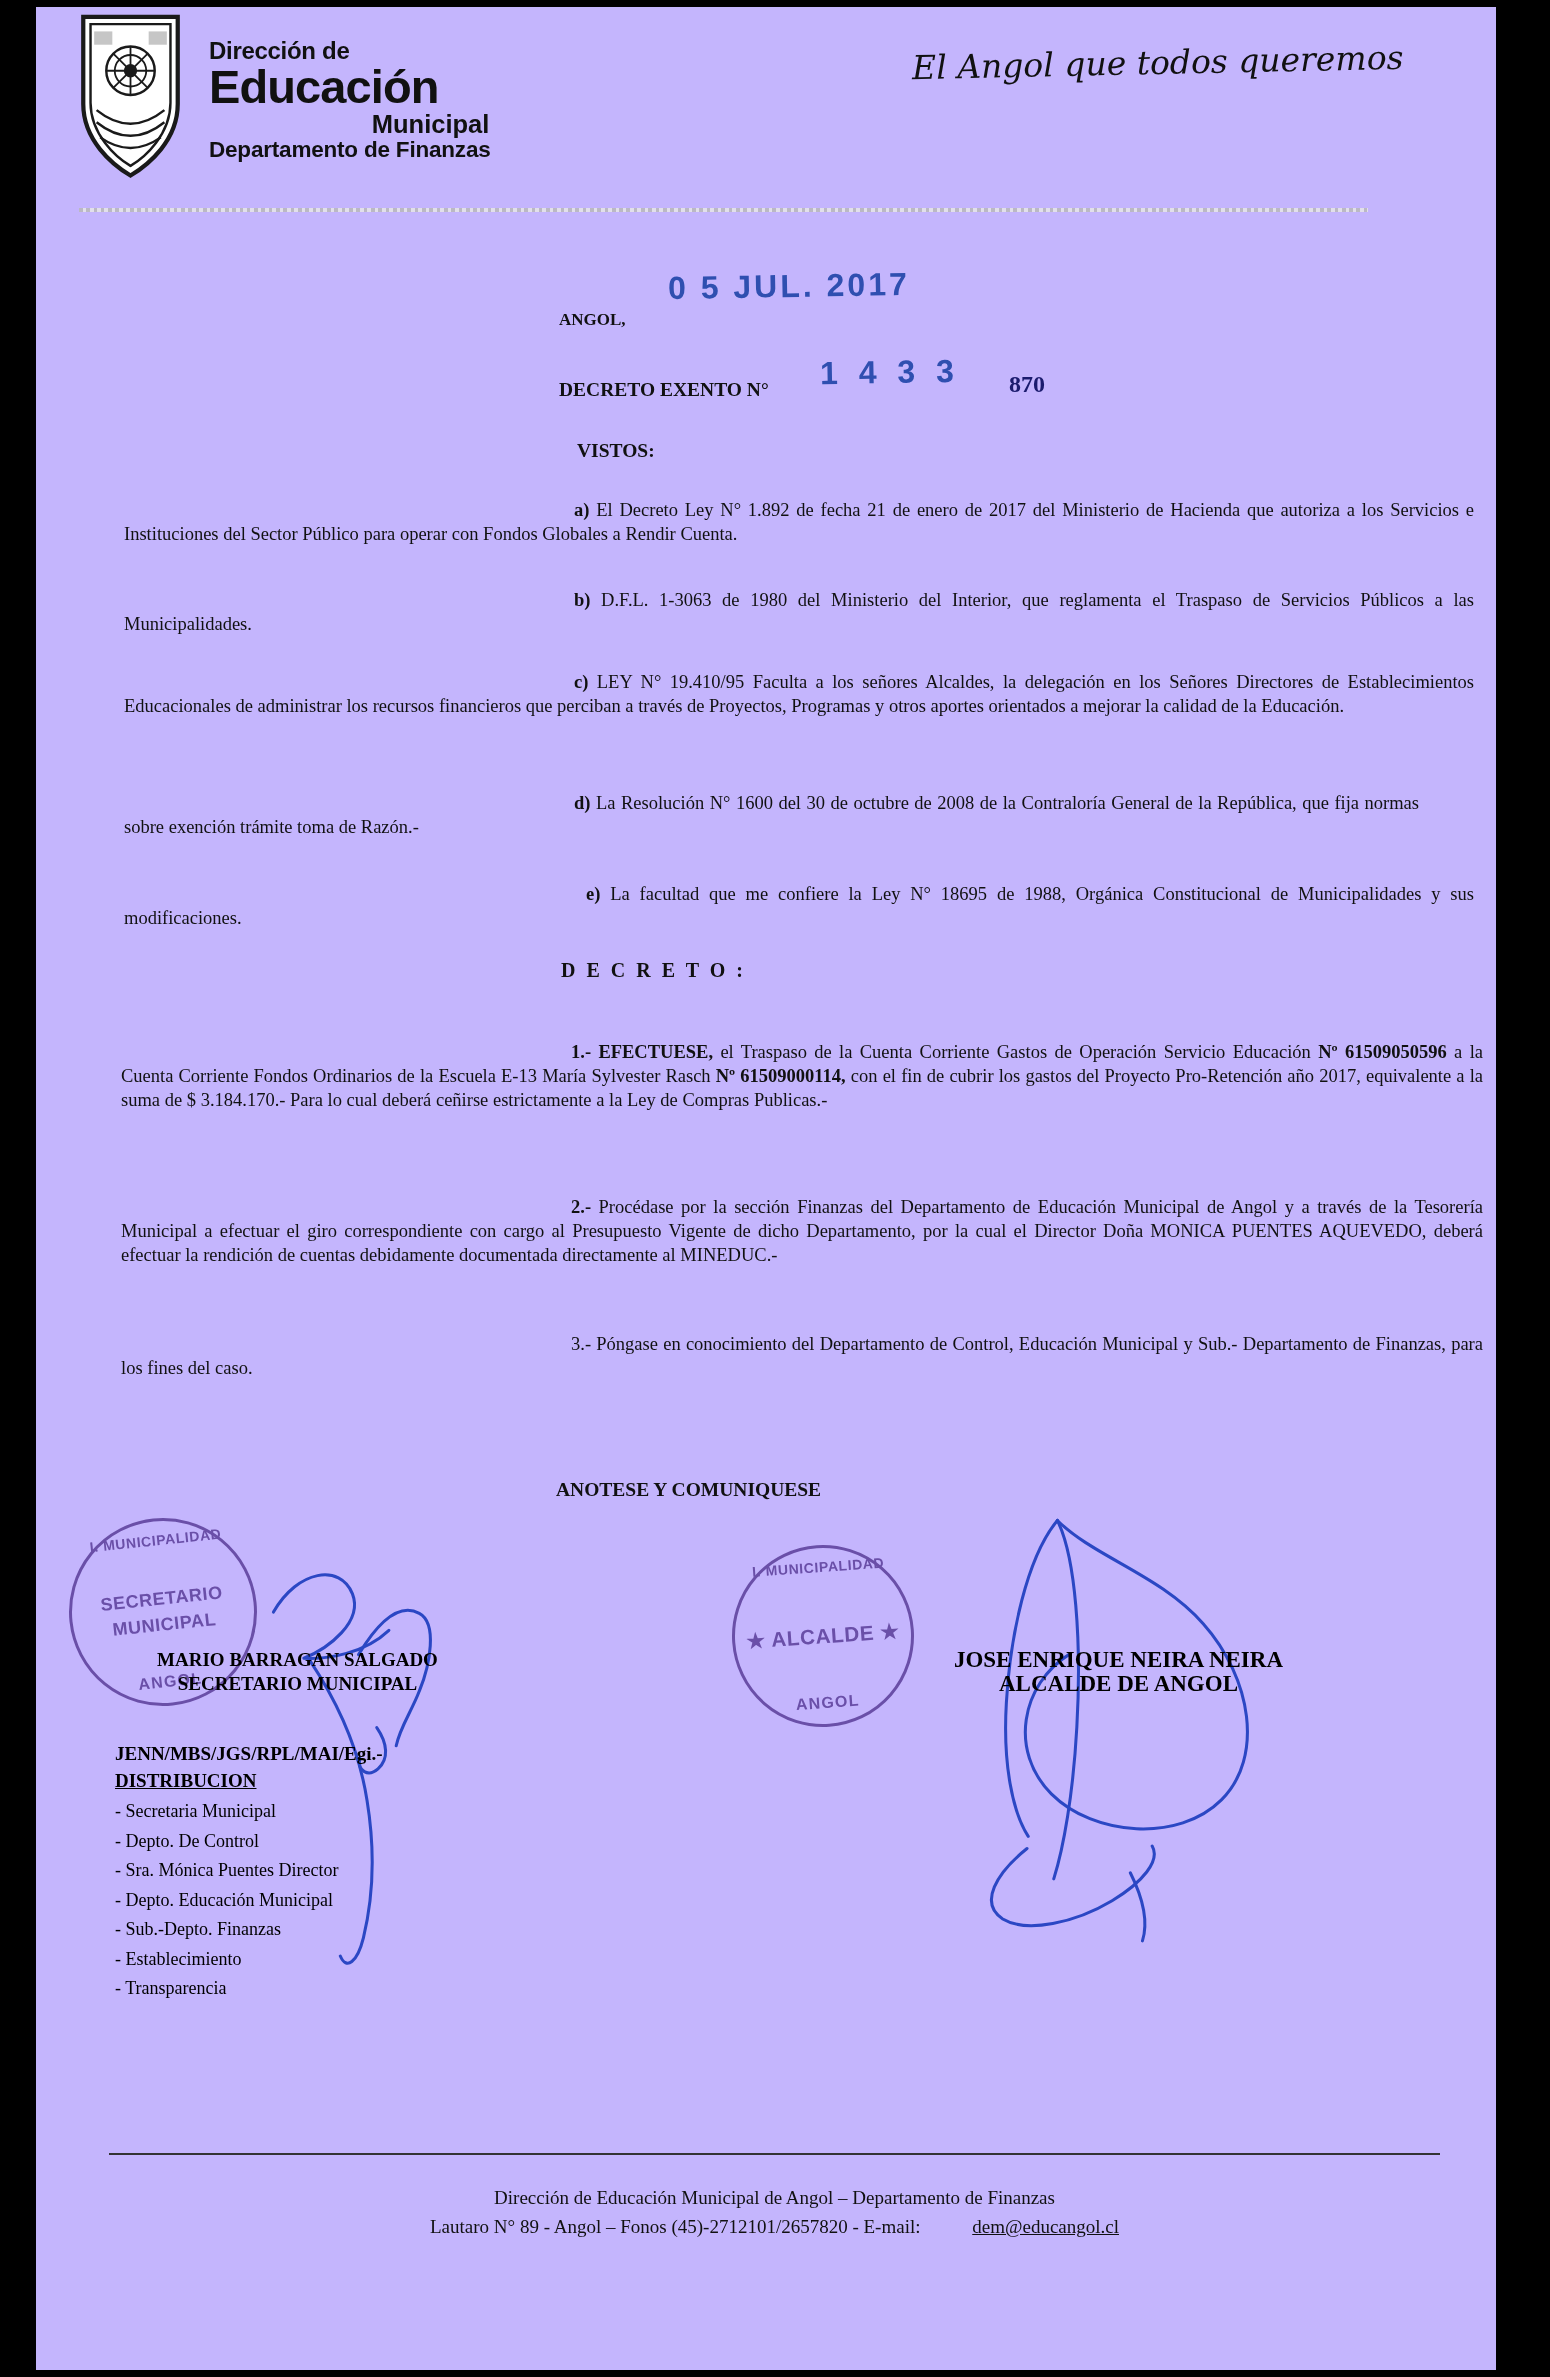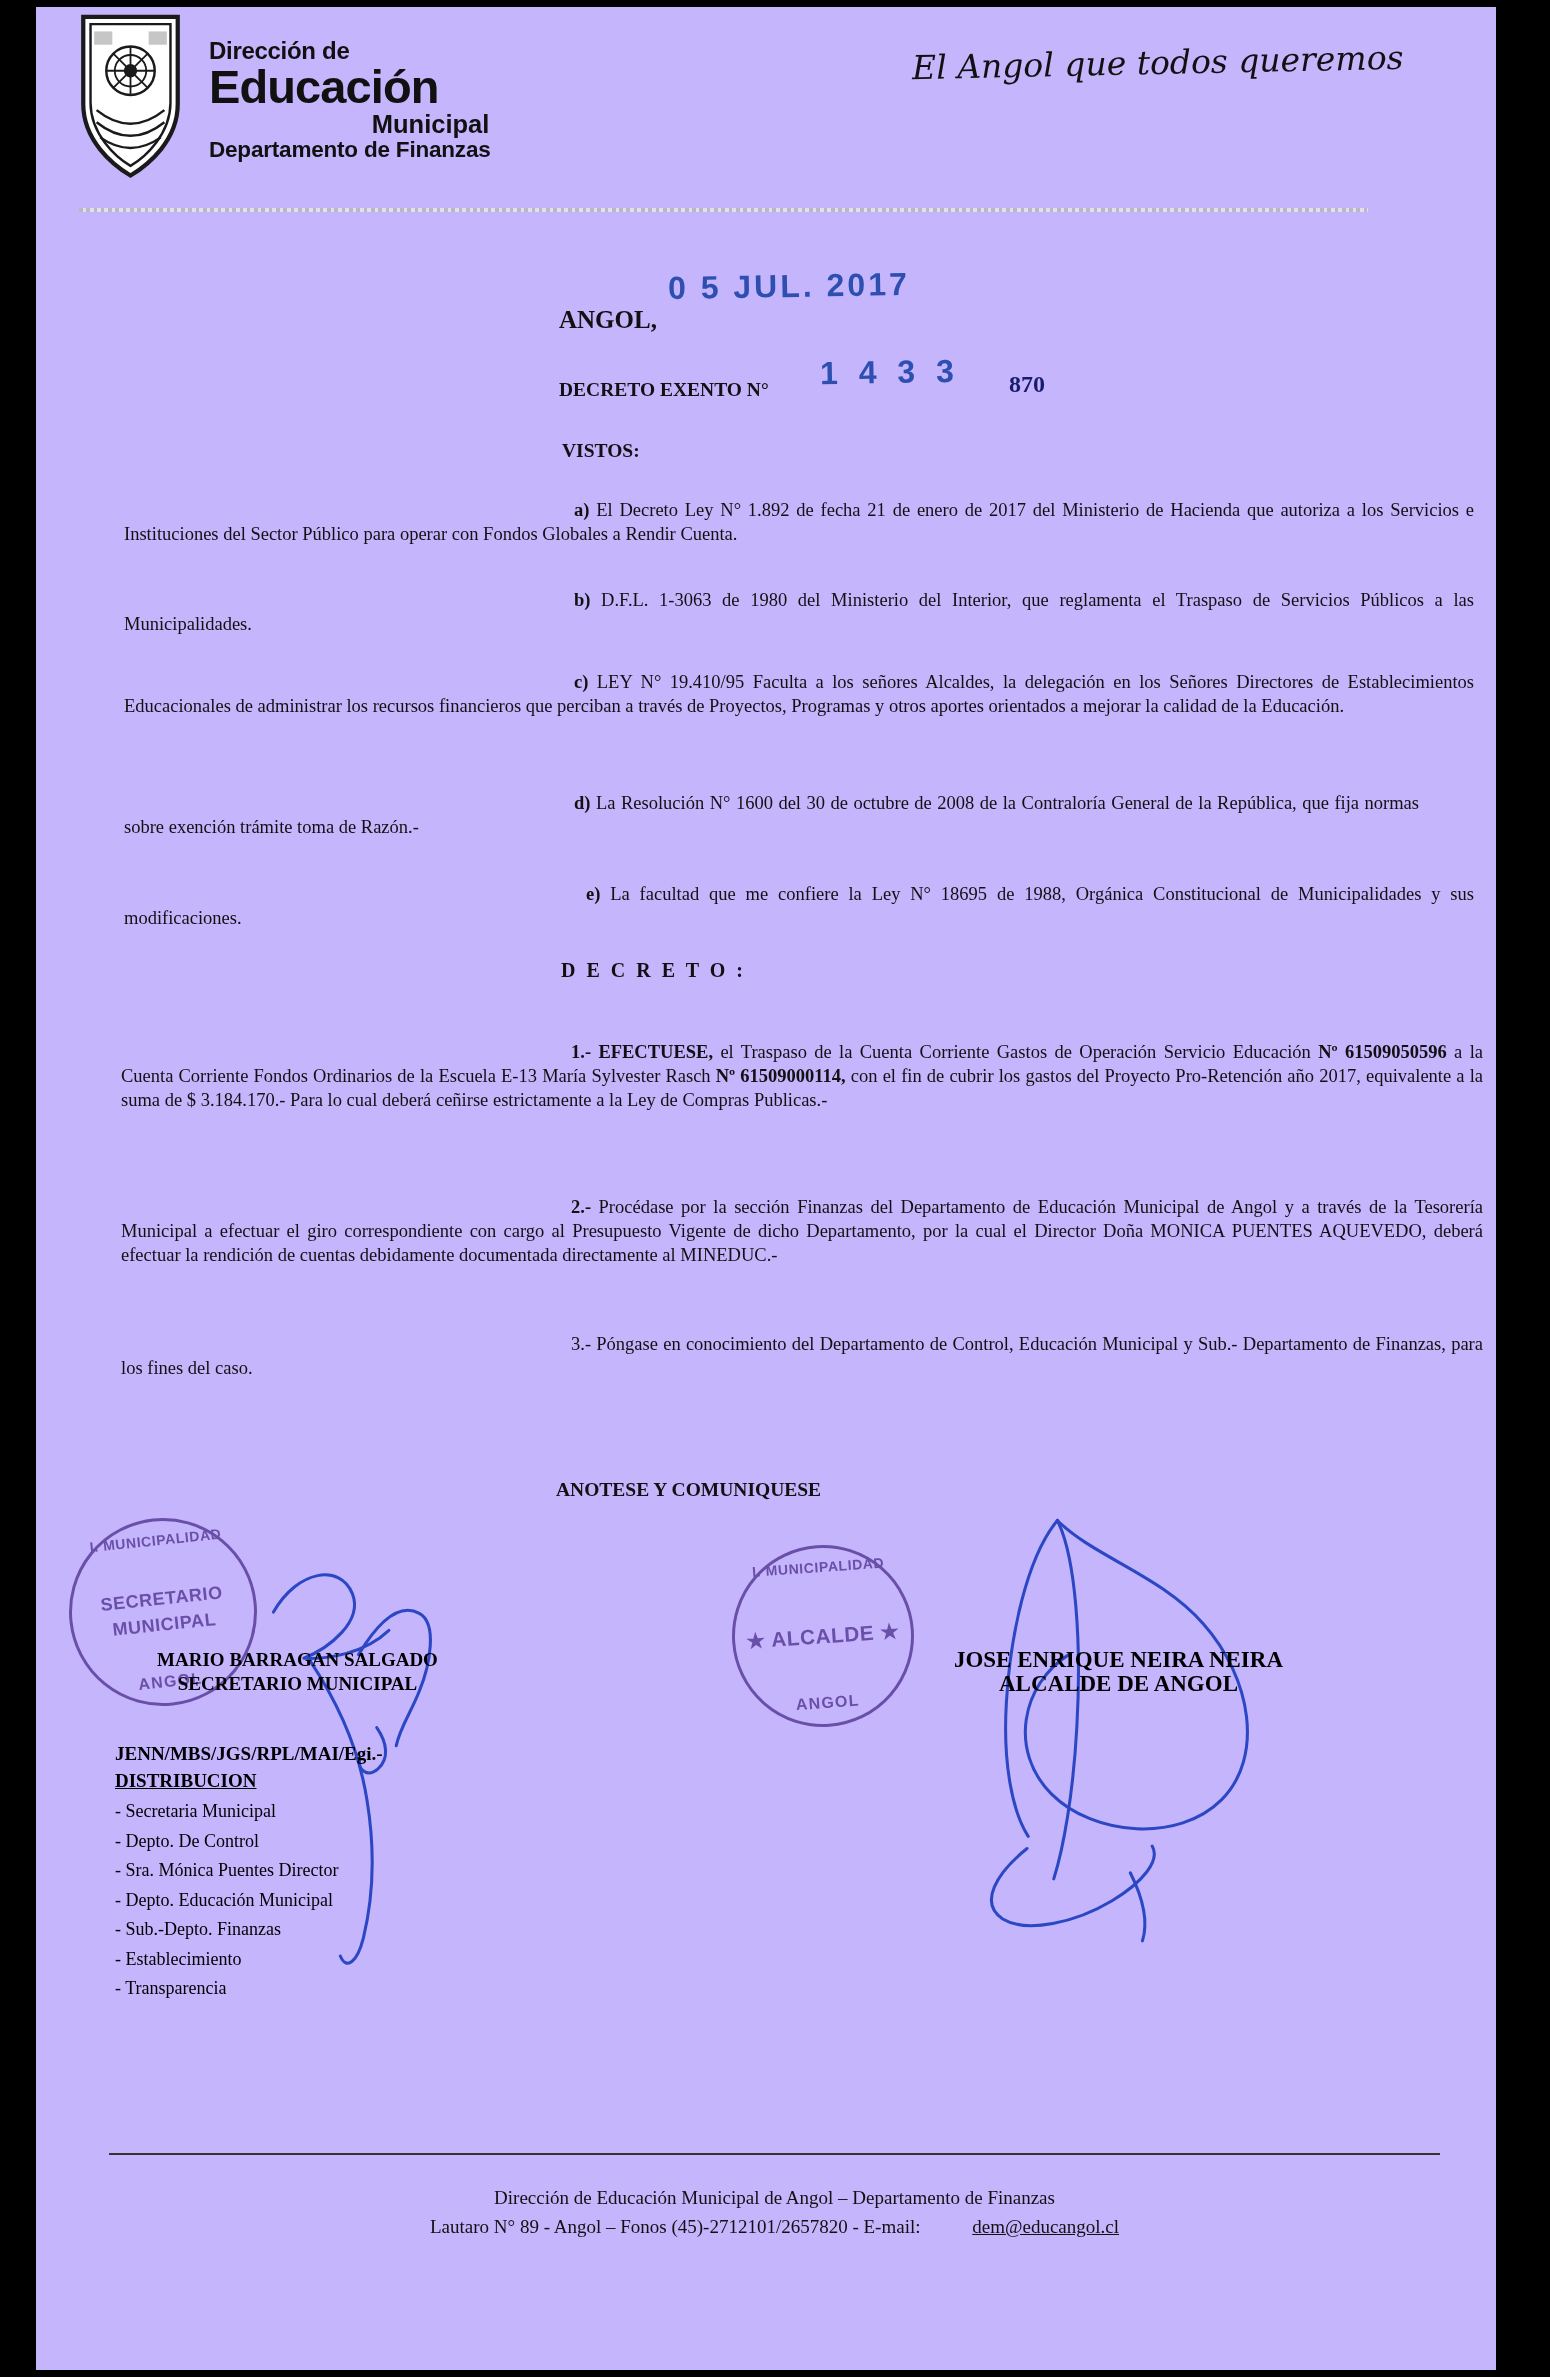--- a/index.html
+++ b/index.html
@@ -100,21 +100,21 @@
     top: 0;
     width: 1477px;
     font-size: 18.5px;
     line-height: 24px;
     color: #111;
   }
   .blk { position: absolute; }
   .just { text-align: justify; }
   .b { font-weight: bold; }
 
-  .angol-label { left: 523px; top: 301px; font-weight: bold; font-size: 25px; text-align: right; }
+  .angol-label { left: 523px; top: 301px; font-weight: bold; font-size: 17px; text-align: right; }
   .fecha {
     left: 632px; top: 267px;
     font-family: "Liberation Sans", sans-serif;
     font-size: 32px;
     color: #2f4fb0;
     letter-spacing: 3px;
     font-weight: bold;
     transform: rotate(-1deg);
   }
   .decreto-line { left: 523px; top: 371px; font-weight: bold; font-size: 19.5px; }
@@ -126,21 +126,21 @@
     letter-spacing: 6px;
     font-weight: bold;
     transform: rotate(-1deg);
   }
   .decreto-num2 {
     left: 973px; top: 365px;
     font-size: 24px;
     font-weight: bold;
     color: #1b1b6e;
   }
-  .vistos { left: 526px; top: 432px; font-weight: bold; font-size: 19.5px; }
+  .vistos { left: 541px; top: 432px; font-weight: bold; font-size: 19.5px; }
 
   .p-a { left: 88px; top: 491px; width: 1350px; }
   .p-b { left: 88px; top: 581px; width: 1350px; }
   .p-c { left: 88px; top: 663px; width: 1350px; }
   .p-d { left: 88px; top: 784px; width: 1295px; }
   .p-e { left: 88px; top: 875px; width: 1350px; }
 
   .indent { display: inline-block; width: 450px; }
   .indent-s { display: inline-block; width: 462px; }
 

